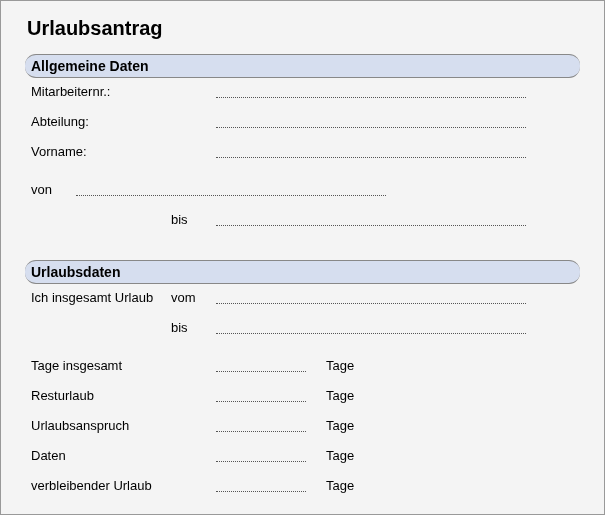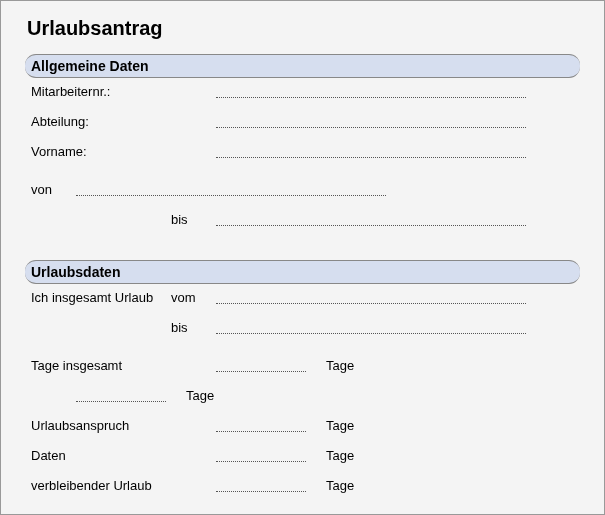--- a/index.html
+++ b/index.html
@@ -121,20 +121,21 @@
   <div class="gap"></div>
 
   <div class="row">
     <div class="label">Tage insgesamt</div>
     <div class="sublabel"></div>
     <div class="dotted-line line-short"></div>
     <div class="unit">Tage</div>
   </div>
 
   <div class="row">
+    <div class="label">Resturlaub</div>
     <div class="sublabel"></div>
     <div class="dotted-line line-short"></div>
     <div class="unit">Tage</div>
   </div>
 
   <div class="row">
     <div class="label">Urlaubsanspruch</div>
     <div class="sublabel"></div>
     <div class="dotted-line line-short"></div>
     <div class="unit">Tage</div>

